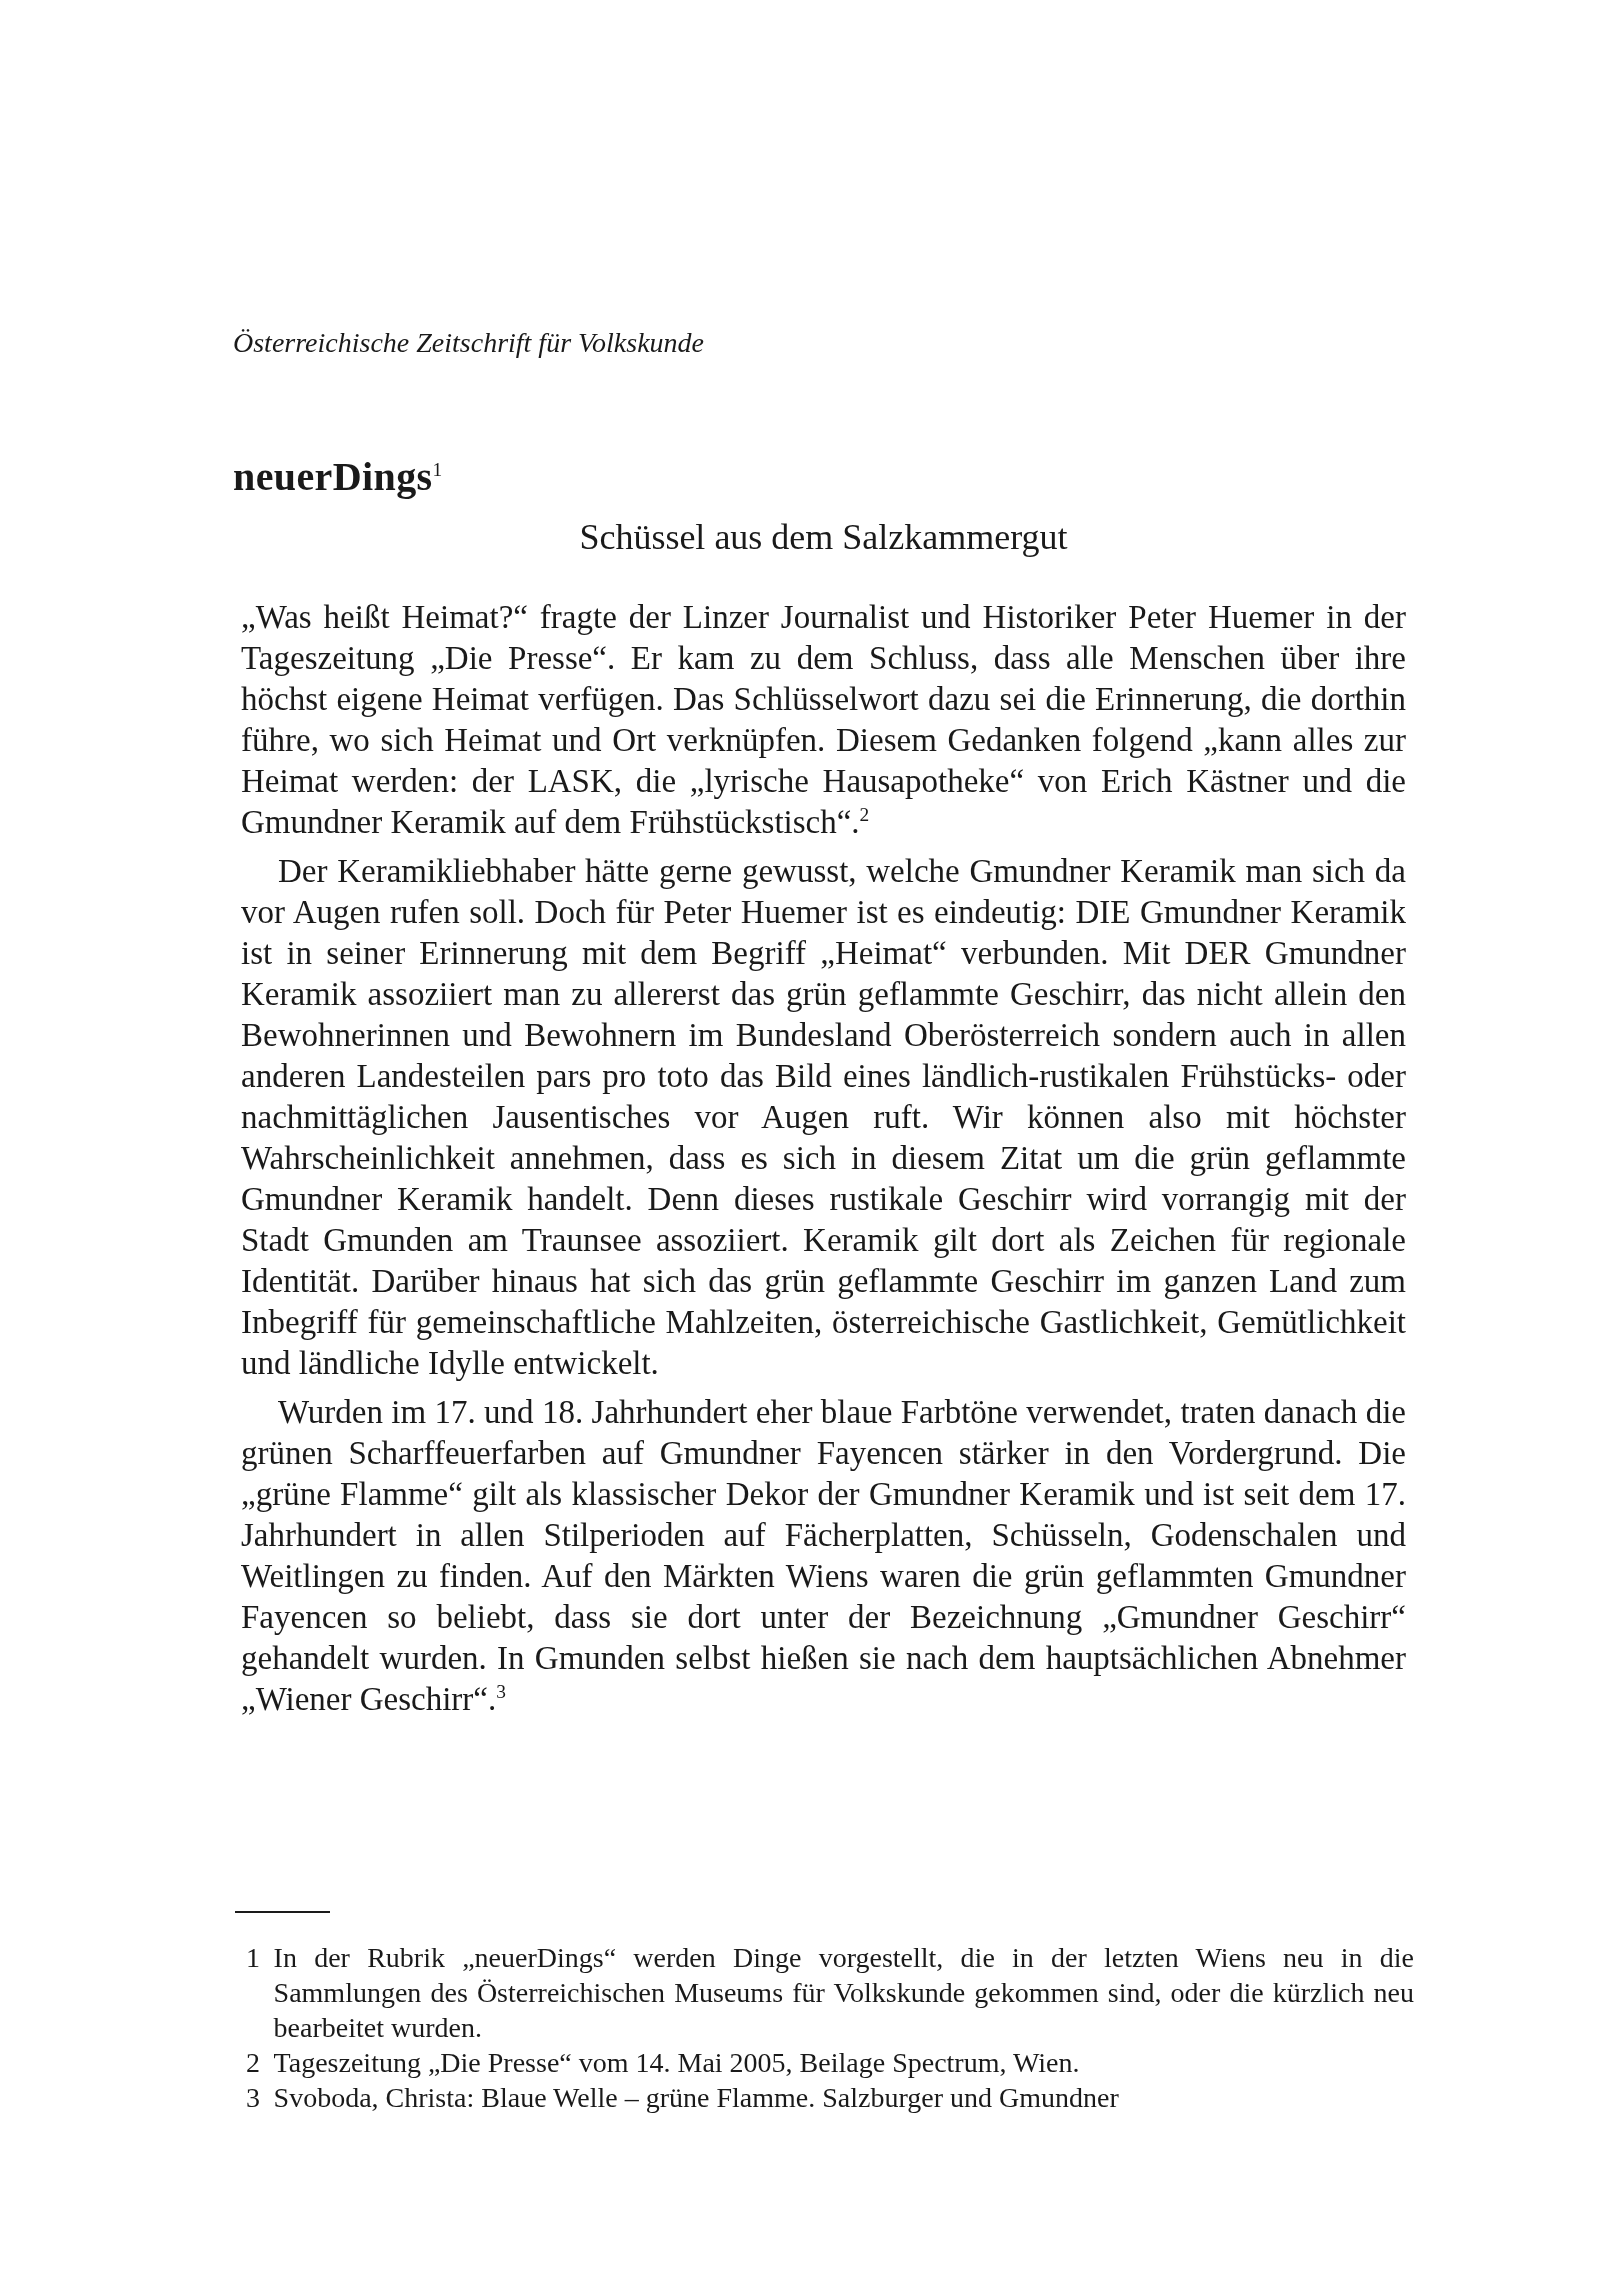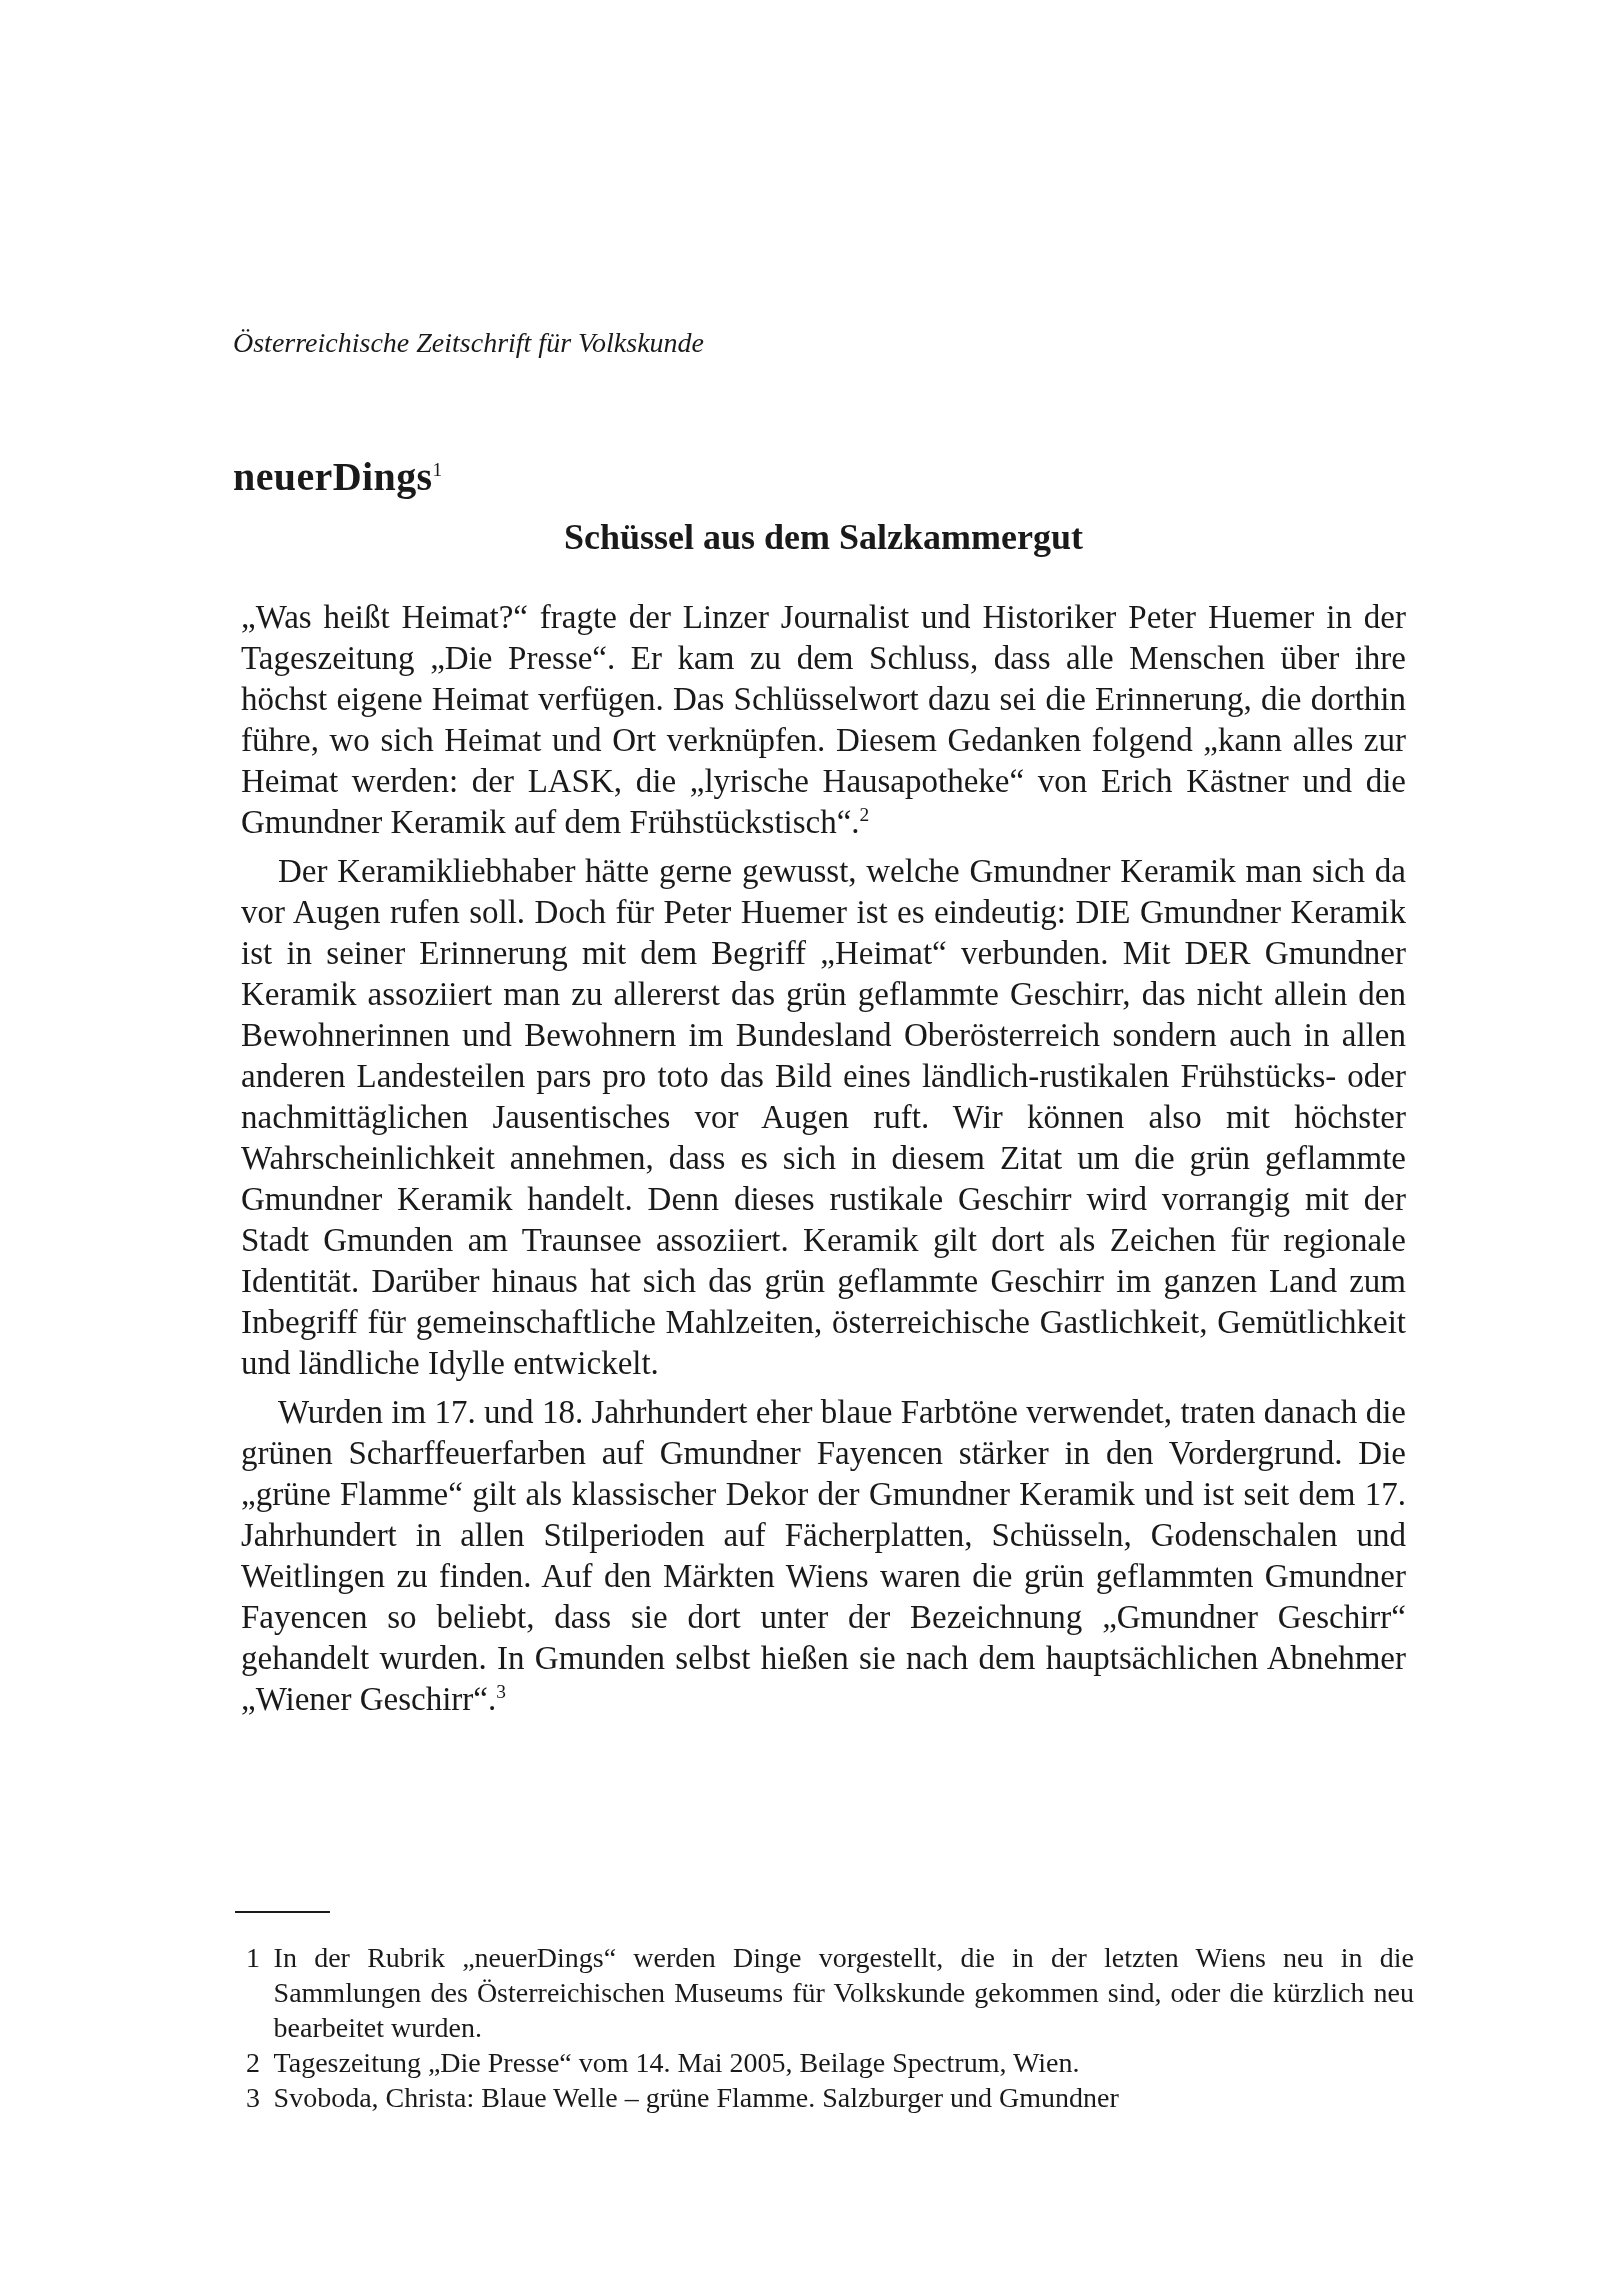--- a/index.html
+++ b/index.html
@@ -7,21 +7,21 @@
          font-family: "Liberation Serif", "DejaVu Serif", serif; }
   .page { position: absolute; left: 233px; top: 0; width: 1181px; }
   .running-head { position: absolute; top: 311px; left: 0; width: 1181px; height: 40px;
                   font-style: italic; font-size: 28px; line-height: 40px; margin-top: 12px; }
   .running-head .left { position: absolute; left: 0; top: 0; }
   .running-head .right { position: absolute; right: 0; top: 0; }
   .title { position: absolute; top: 437px; left: 0; width: 1181px; 
            font-weight: bold; font-size: 40px; line-height: 65px; letter-spacing: 0.4px; }
   .title sup { font-size: 19.4px; font-weight: normal; vertical-align: super; }
   .subtitle { position: absolute; top: 515px; left: 0; width: 1181px; text-align: center;
-              font-weight: bold; font-size: 36px; line-height: 44px; }
+              font-weight: normal; font-size: 36px; line-height: 44px; }
   .body-text { position: absolute; top: 589px; left: 0; width: 1181px; font-size: 33px;
                line-height: 41px; text-align: justify; }
   .body-text p { margin: 8px; }
   .body-text p.indent { text-indent: 37px; }
   .body-text sup { font-size: 19.4px; line-height: 0; }
   .fn-rule { position: absolute; top: 1911px; left: 1.6px; width: 95px; height: 0;
              border-top: 2.4px solid #1a1a1a; }
   .footnotes { position: absolute; top: 1940px; left: 0; width: 1181px; font-size: 28px;
                line-height: 35px; }
   .footnote { position: relative; padding-left: 26px; margin-left: 14.6px; text-align: justify; }

